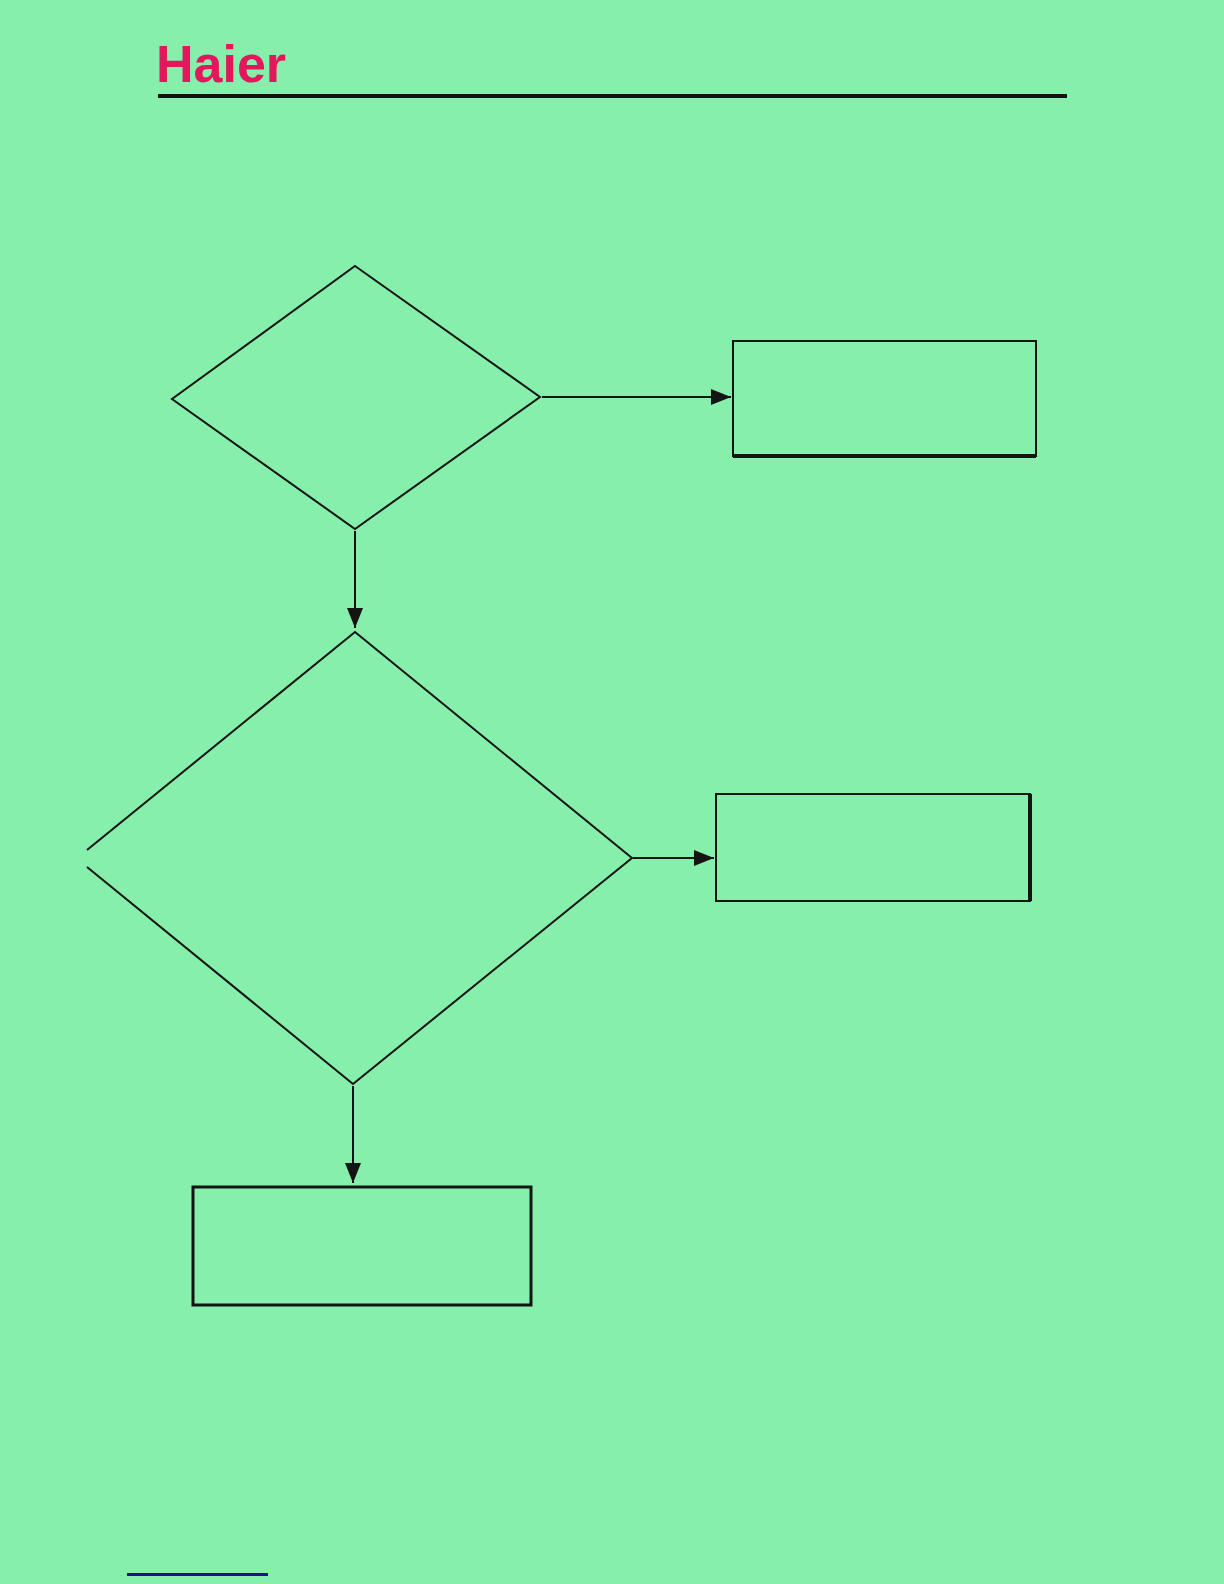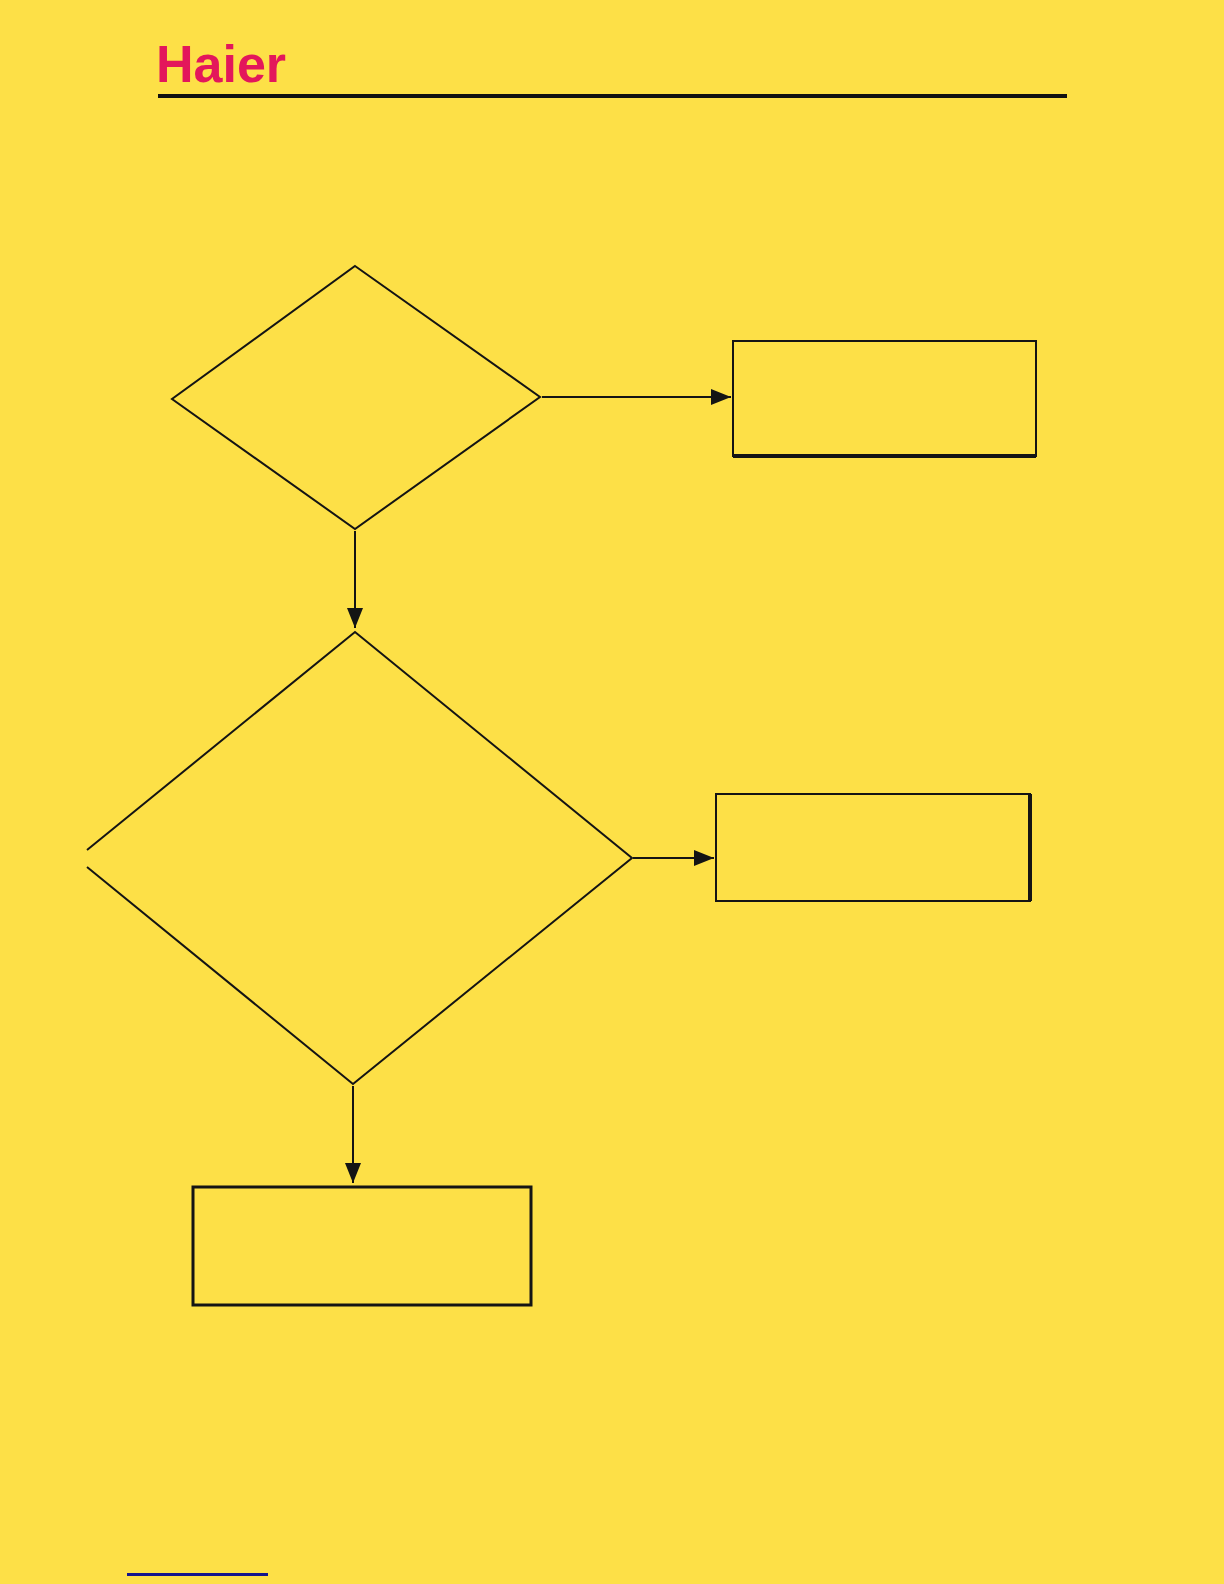--- a/index.html
+++ b/index.html
@@ -10,21 +10,21 @@
   body {
     width: 1224px;
     height: 1584px;
     position: relative;
     overflow: hidden;
     font-family: "Liberation Sans", sans-serif;
   }
   .page {
     position: absolute;
     inset: 0;
-    background: #fde047;
+    background: #86efac;
   }
   .brand-logo {
     position: absolute;
     left: 156px;
     top: 38px;
     font-size: 52px;
     line-height: 52px;
     font-weight: 700;
     letter-spacing: 0px;
     color: #e3175b;

